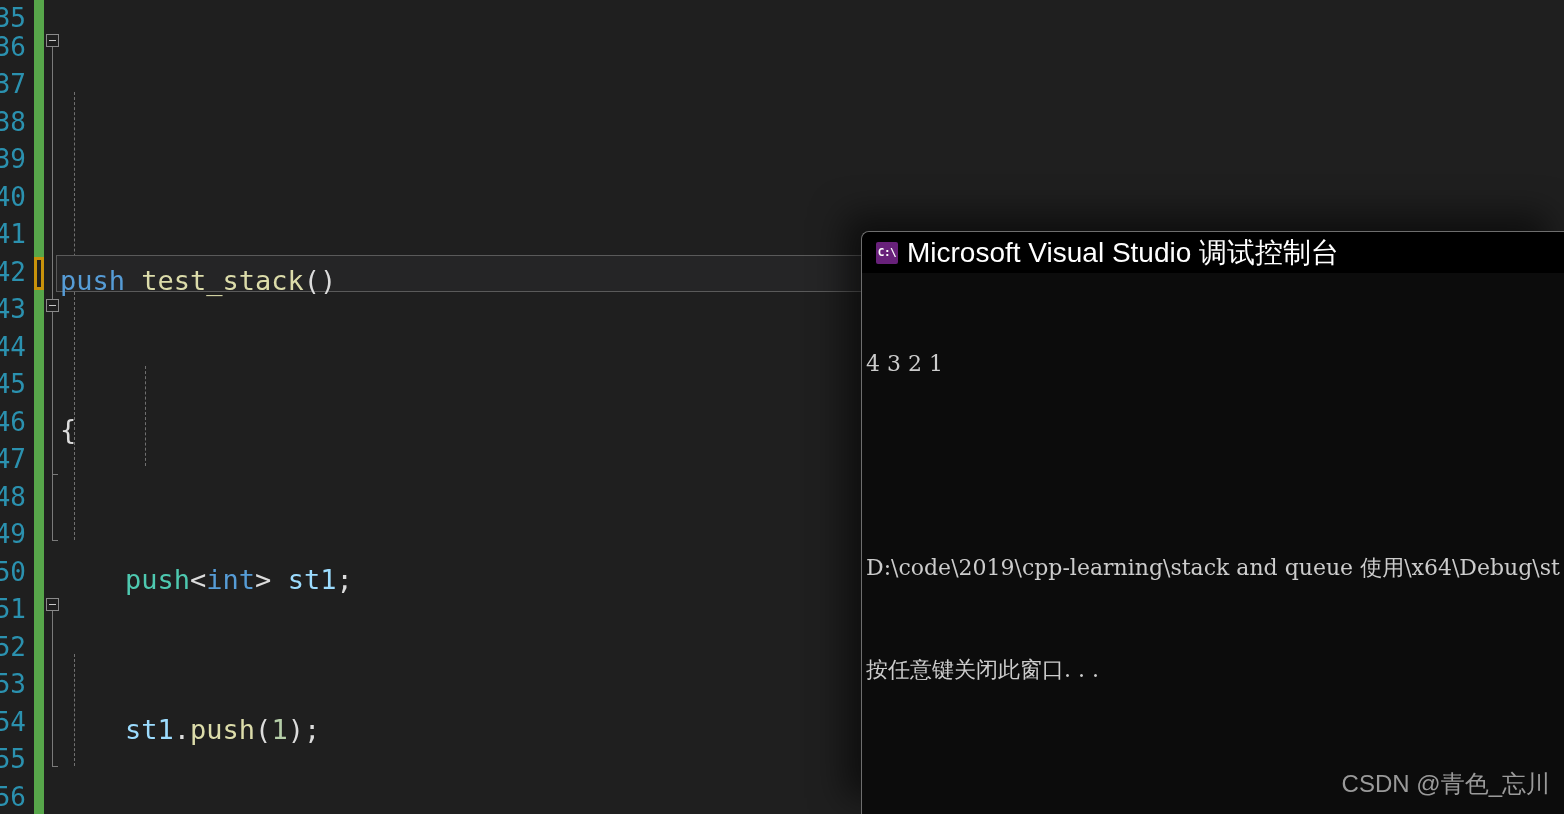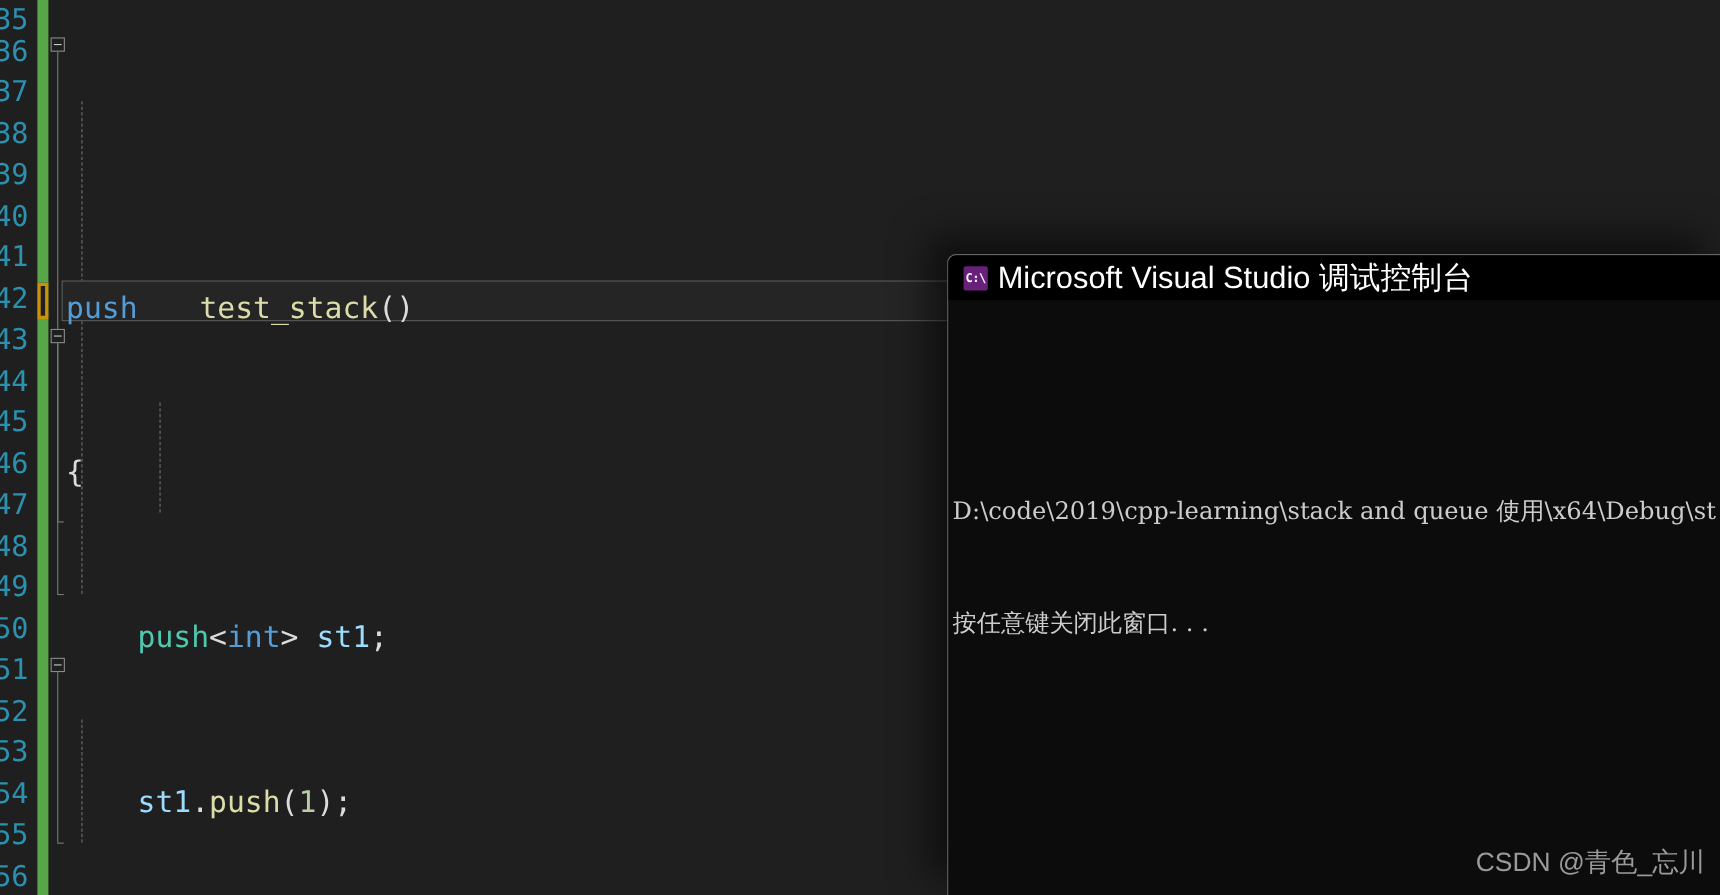--- a/index.html
+++ b/index.html
@@ -129,21 +129,21 @@
     top: 0;
     font-family: "DejaVu Sans Mono", monospace;
     font-size: 27px;
     line-height: 37.4px;
     white-space: pre;
     color: #dcdcdc;
   }
   .code .line { height: 37.4px; }
 
   .tok-kw    { color: #569cd6; }   
-  .tok-fn    { color: #dcdcaa; margin-left: 40px; }   
+  .tok-fn    { color: #dcdcaa; }   
   .tok-type  { color: #4ec9b0; }   
   .tok-var   { color: #9cdcfe; }   
   .tok-plain { color: #dcdcdc; }
   .tok-num   { color: #b5cea8; }
   .tok-punct { color: #dcdcdc; }
   .tok-mem   { color: #dcdcaa; }
 
   
   #console-window {
     position: absolute;
@@ -321,20 +321,21 @@
   </div>
 
   <div id="console-window">
     <div class="console-titlebar">
       <div class="cmd-icon">
         <span>C:\</span>
       </div>
       <div class="console-title">Microsoft Visual Studio 调试控制台</div>
     </div>
     <div class="console-body">
+      <div class="crow">4 3 2 1</div>
       <div class="console-blank">&nbsp;</div>
       <div class="crow">D:\code\2019\cpp-learning\stack and queue 使用\x64\Debug\st</div>
       <div class="crow">按任意键关闭此窗口. . .</div>
     </div>
   </div>
 
   <div id="watermark">CSDN @青色_忘川</div>
 
 </div>
 

